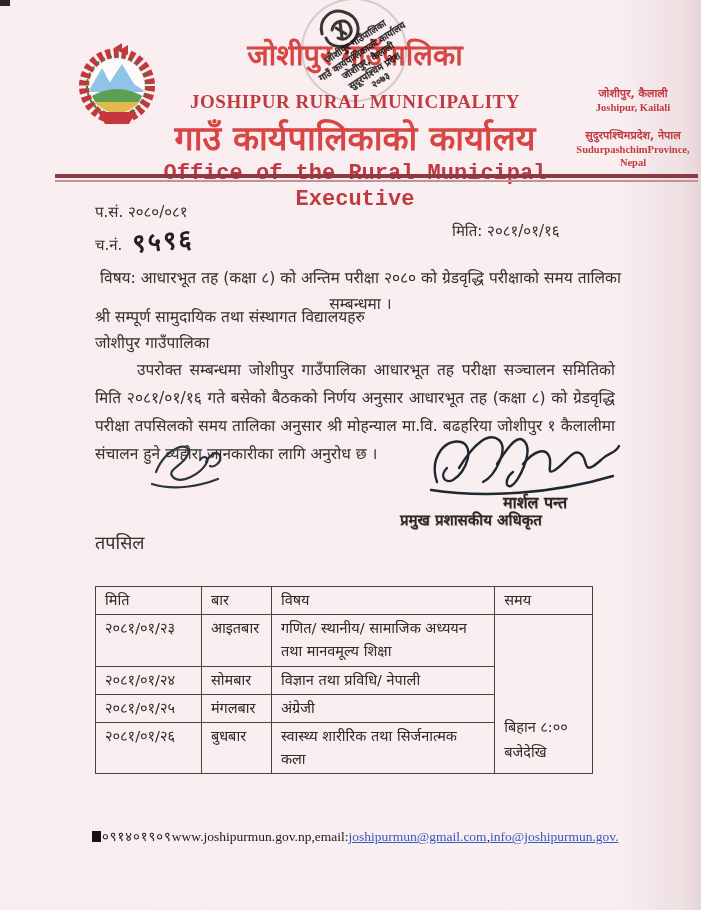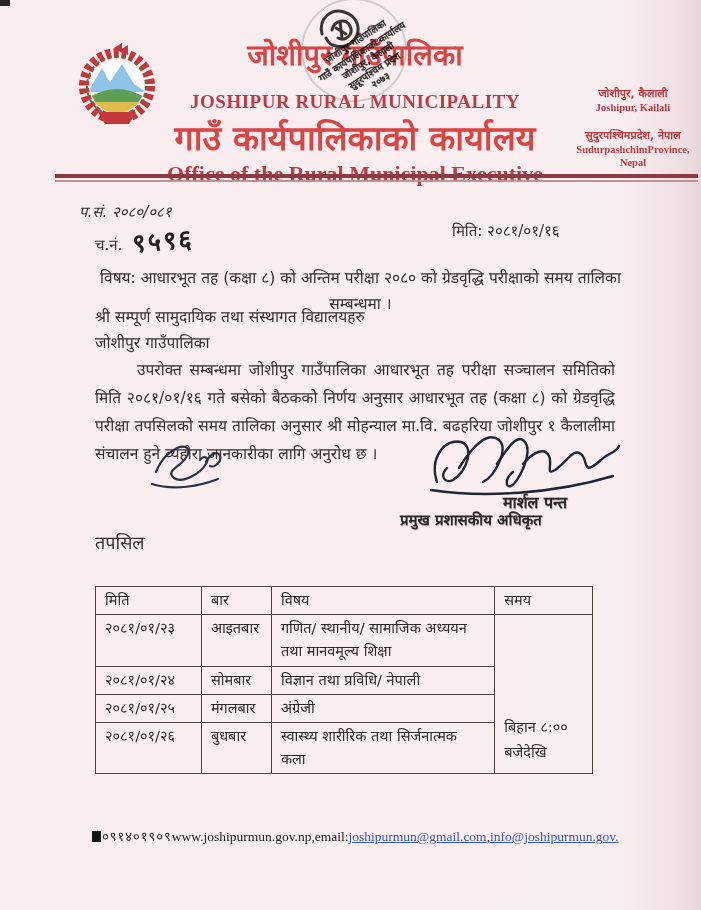--- a/index.html
+++ b/index.html
@@ -9,37 +9,37 @@
     position:relative; width:701px; height:910px; overflow:hidden;
     background:linear-gradient(90deg,#f9edef 0%,#f9eef0 88%,#efe0e2 97%,#e6d6d9 100%);
     color:#35302c;
   }
   
   .logo { position:absolute; left:62px; top:40px; width:110px; height:92px; }
   .title-block { position:absolute; left:140px; top:38px; width:430px; text-align:center; }
   .t-np1 { font-size:29px; font-weight:bold; color:#d84545; line-height:34px; }
   .t-en1 { font-family:"Liberation Serif", serif; font-size:19px; font-weight:bold; color:#bf3a42; letter-spacing:0.5px; line-height:24px; margin-top:18px;}
   .t-np2 { font-size:34px; font-weight:bold; color:#d84545; line-height:40px; margin-top:4px; }
-  .t-en2 { font-family:Liberation Serif, serif; font-size:22px; font-weight:bold; color:#bf3a42; line-height:26px; margin-top:3px; }
+  .t-en2 { font-family:Liberation Mono, monospace; font-size:22px; font-weight:bold; color:#bf3a42; line-height:26px; margin-top:3px; }
   .addr { position:absolute; right:8px; top:86px; width:120px; text-align:center; color:#bf3a42; }
   .addr .np { font-size:11px; font-weight:bold; line-height:15px; }
   .addr .en { font-family:"Liberation Serif", serif; font-size:10.5px; font-weight:bold; line-height:13px; }
   .addr .gap { height:14px; }
   
   .stamp-circle { position:absolute; left:301px; top:-2px; width:106px; height:104px;
     border:2px solid rgba(90,75,70,0.22); border-radius:50%; }
   .stamp-blob { position:absolute; left:312px; top:4px; width:60px; height:58px; }
   .stamp-text { position:absolute; left:288px; top:32px; width:160px; text-align:center;
     transform:rotate(-33deg); color:#141210; opacity:0.88; font-weight:bold;
     font-size:9.5px; line-height:11.5px; text-shadow:0 0 1px rgba(20,18,16,0.5); }
   
   .rule { position:absolute; left:55px; right:3px; top:174px; height:8px;
     border-top:4px solid #8e3a43; border-bottom:2px solid #c09298; }
   
-  .ps   { position:absolute; left:79px;  top:201px; font-size:15px;font-style:italic; }
+  .ps   { position:absolute; left:95px;  top:201px; font-size:15px; }
   .chn  { position:absolute; left:95px;  top:222px; font-size:15px; }
   .chn .hand { display:inline-block; font-size:26px; font-weight:bold; color:#23201e;
     transform:rotate(-5deg) skewX(-6deg); margin-left:10px; letter-spacing:2px; }
   .miti { position:absolute; left:452px; top:220px; font-size:15px; }
   .subject { position:absolute; left:88px; top:265px; width:545px; text-align:center;
     font-size:15.5px; line-height:26px; }
   .recipient { position:absolute; left:95px; top:304px; font-size:15.5px; line-height:26px; }
   .para { position:absolute; left:95px; top:356px; width:520px; font-size:15.5px;
     line-height:28px; text-align:justify; text-indent:42px; }
   

